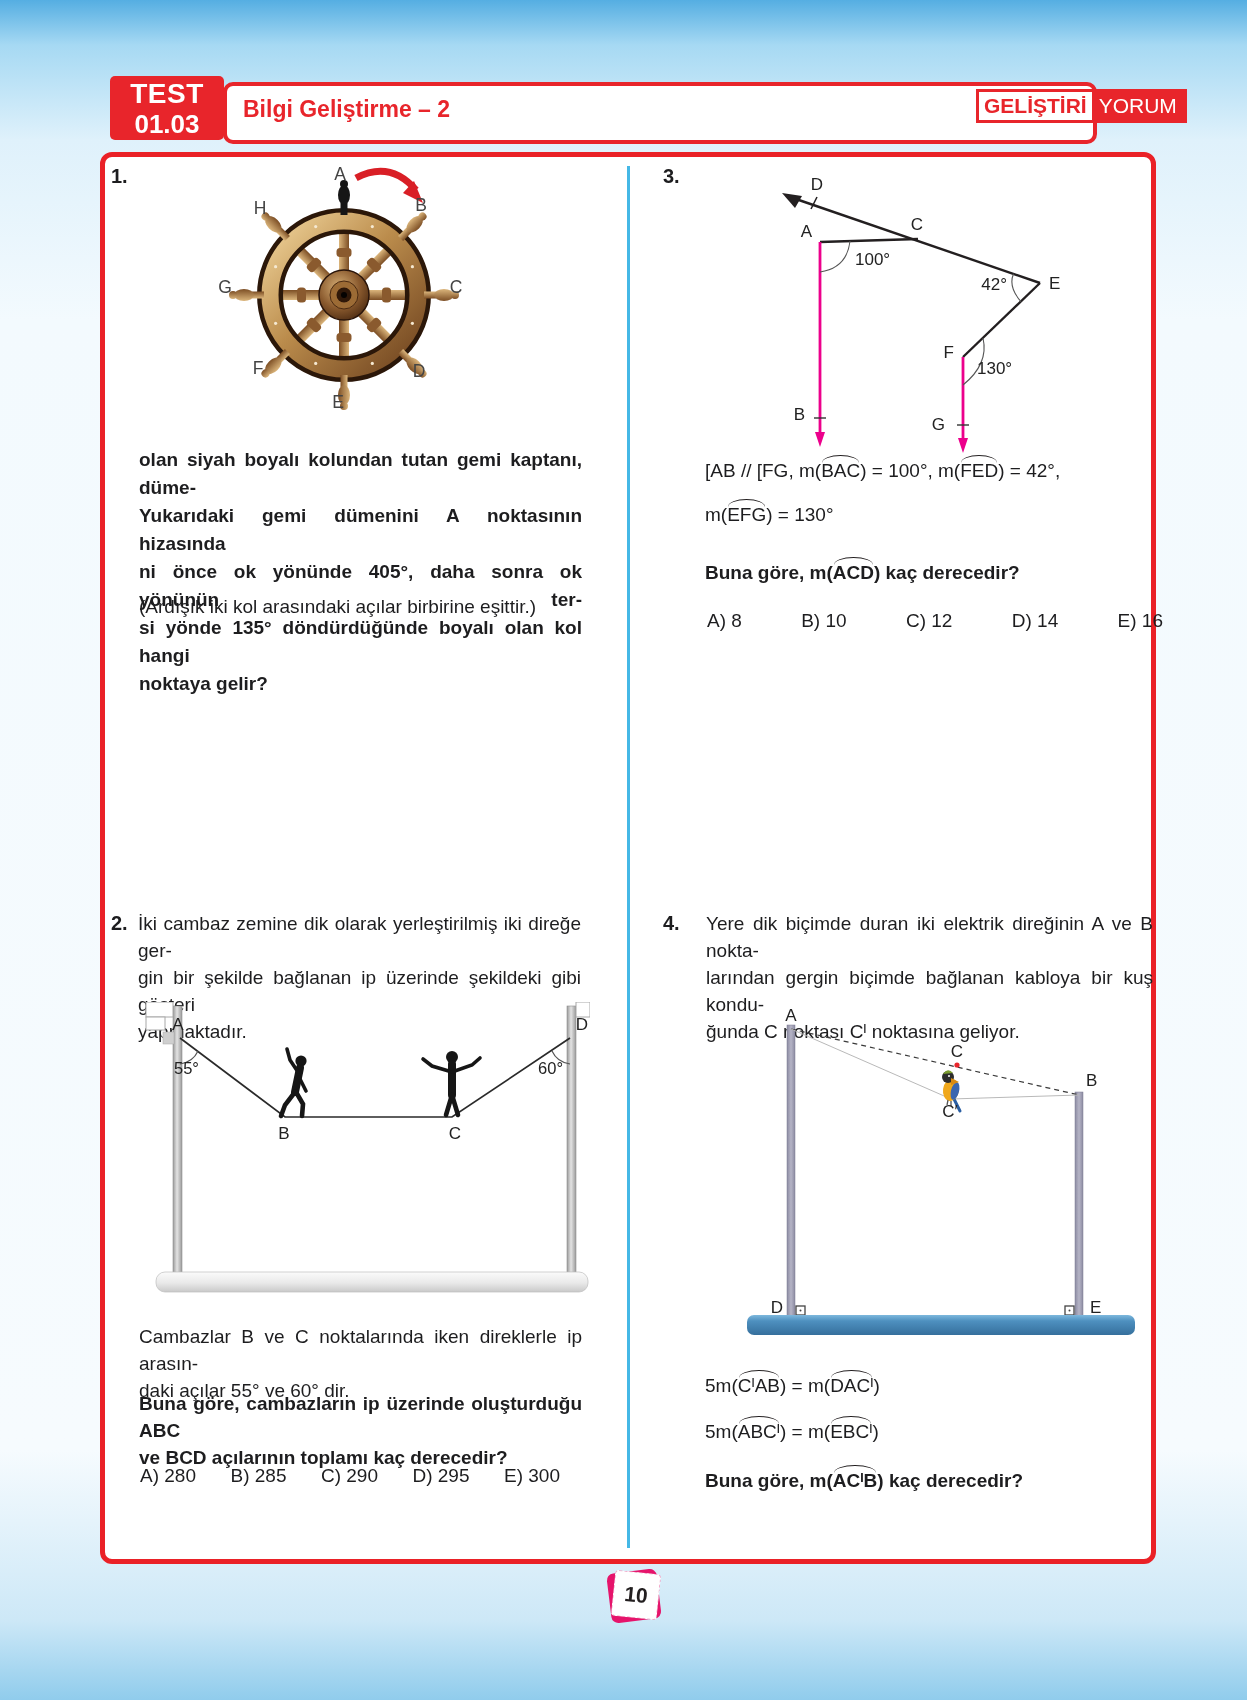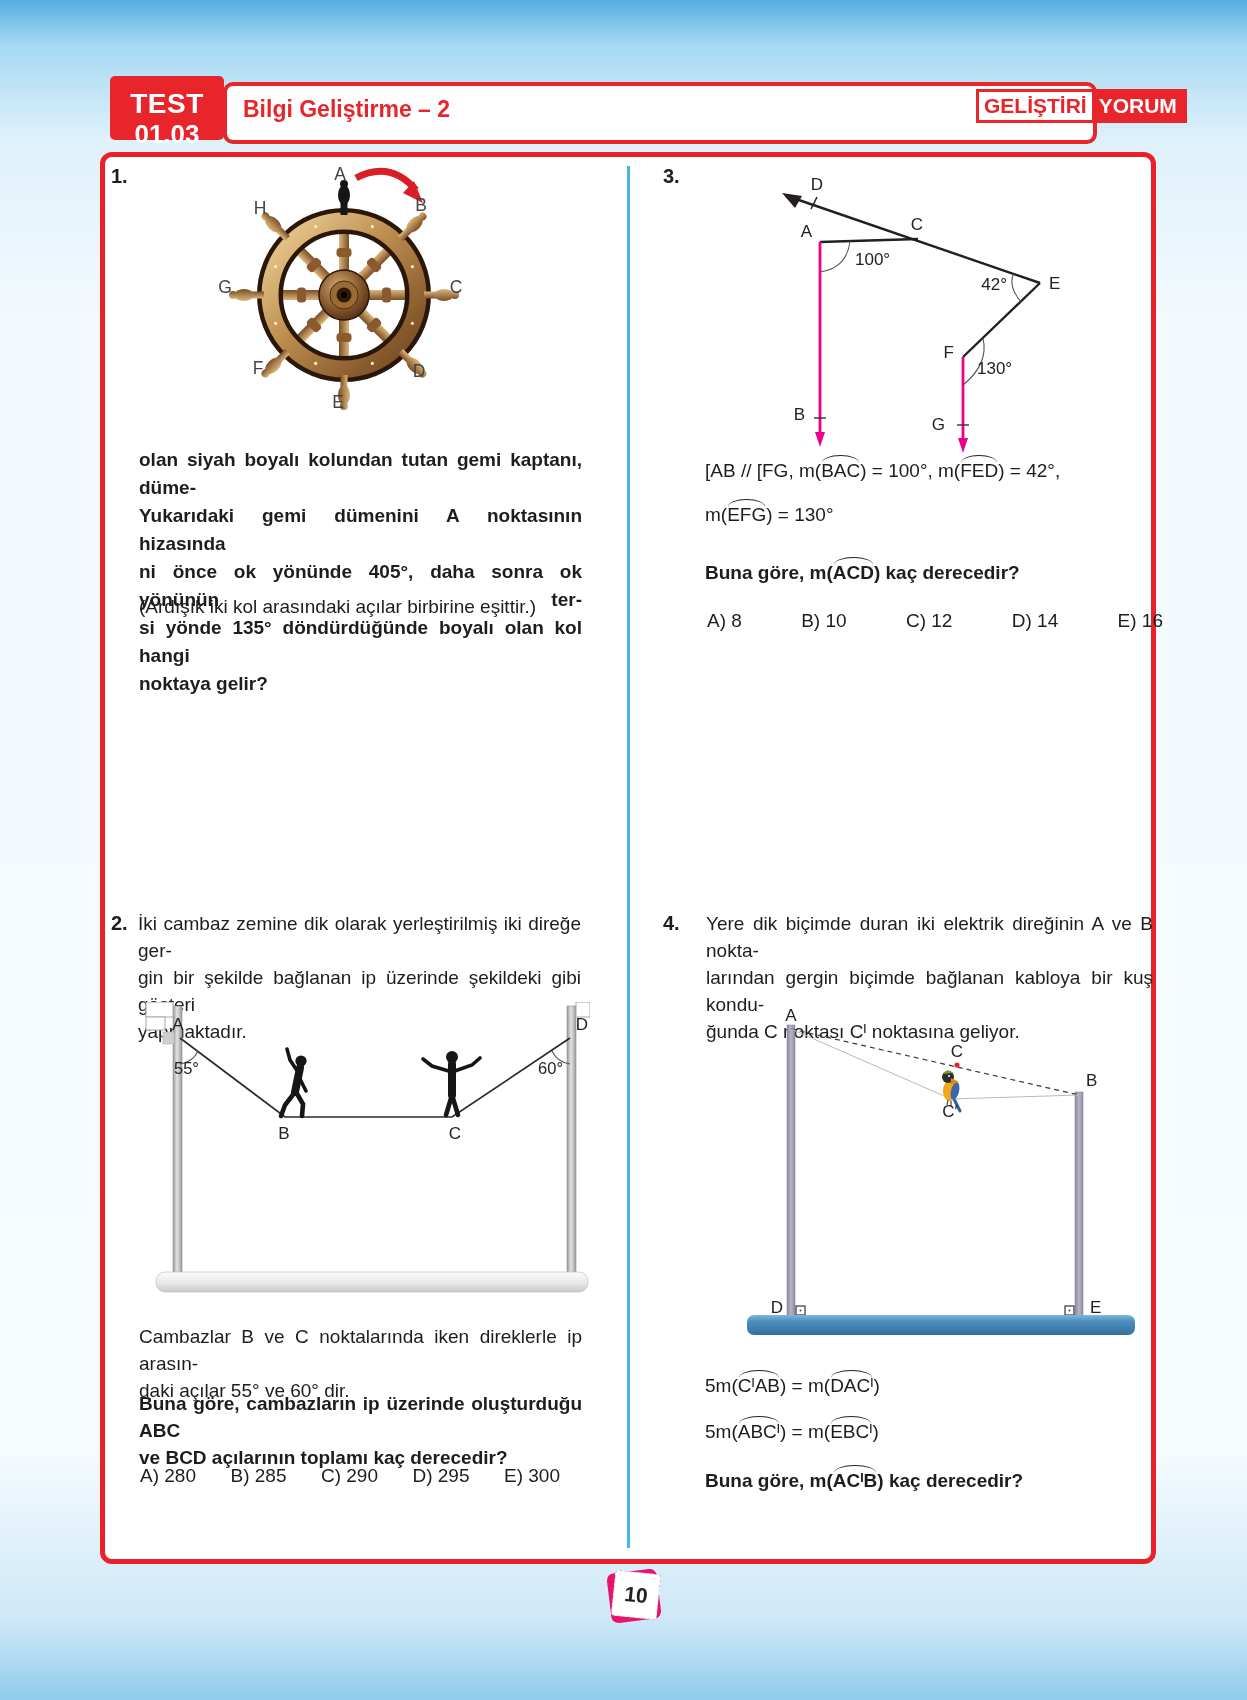--- a/index.html
+++ b/index.html
@@ -3,27 +3,27 @@
 <meta charset="utf-8">
 <style>
   html,body{margin:0;padding:0}
   body{font-family:"Liberation Sans",sans-serif;color:#1d1d1f;}
   #page{position:relative;width:1247px;height:1700px;overflow:hidden;
     background:linear-gradient(180deg,#55aee2 0px,#a6d9f3 45px,#dff1fb 140px,#f3fafe 320px,#f6fbfe 1450px,#cde8f7 1620px,#90ccec 1700px);}
   .abs{position:absolute}
   
   .test-box{left:110px;top:76px;width:114px;height:64px;background:#e8252b;border-radius:5px;
     color:#fff;font-weight:bold;text-align:center;}
-  .test-box .l1{display:block;font-size:28px;line-height:32px;margin-top:12px;letter-spacing:.5px}
+  .test-box .l1{display:block;font-size:28px;line-height:32px;margin-top:2px;letter-spacing:.5px}
   .test-box .l2{display:block;font-size:26px;line-height:28px}
   .title-bar{left:223px;top:82px;width:866px;height:54px;background:#fff;border:4px solid #e8252b;border-radius:10px;}
   .title-bar span{display:block;margin:10px 0 0 16px;font-size:23px;font-weight:bold;color:#e8252b}
   .brand{left:976px;top:89px;display:flex;align-items:flex-end;background:#e8252b;padding:3px;z-index:5}
   .brand .bl{background:#fff;color:#e8252b;font-weight:bold;font-size:21px;padding:2px 5px;white-space:nowrap}
-  .brand .br{background:#e8252b;color:#fff;font-weight:bold;font-size:21px;padding:2px 7px;white-space:nowrap}
+  .brand .br{background:#e8252b;color:#fff;font-weight:normal;font-size:21px;padding:2px 7px;white-space:nowrap}
   
   .main-frame{left:100px;top:152px;width:1046px;height:1402px;background:#fff;border:5px solid #ea2127;border-radius:12px;}
   .divider{left:627px;top:166px;width:3px;height:1382px;background:#45b8e6}
   
   .qnum{font-weight:bold;font-size:20px}
   .para{font-size:19px;line-height:27px;width:443px}
   .para .ln{display:block;text-align:justify;text-align-last:justify}
   .para .ln:last-child{text-align:justify;text-align-last:auto}
   .b{font-weight:bold}
   .note{font-size:19px}

